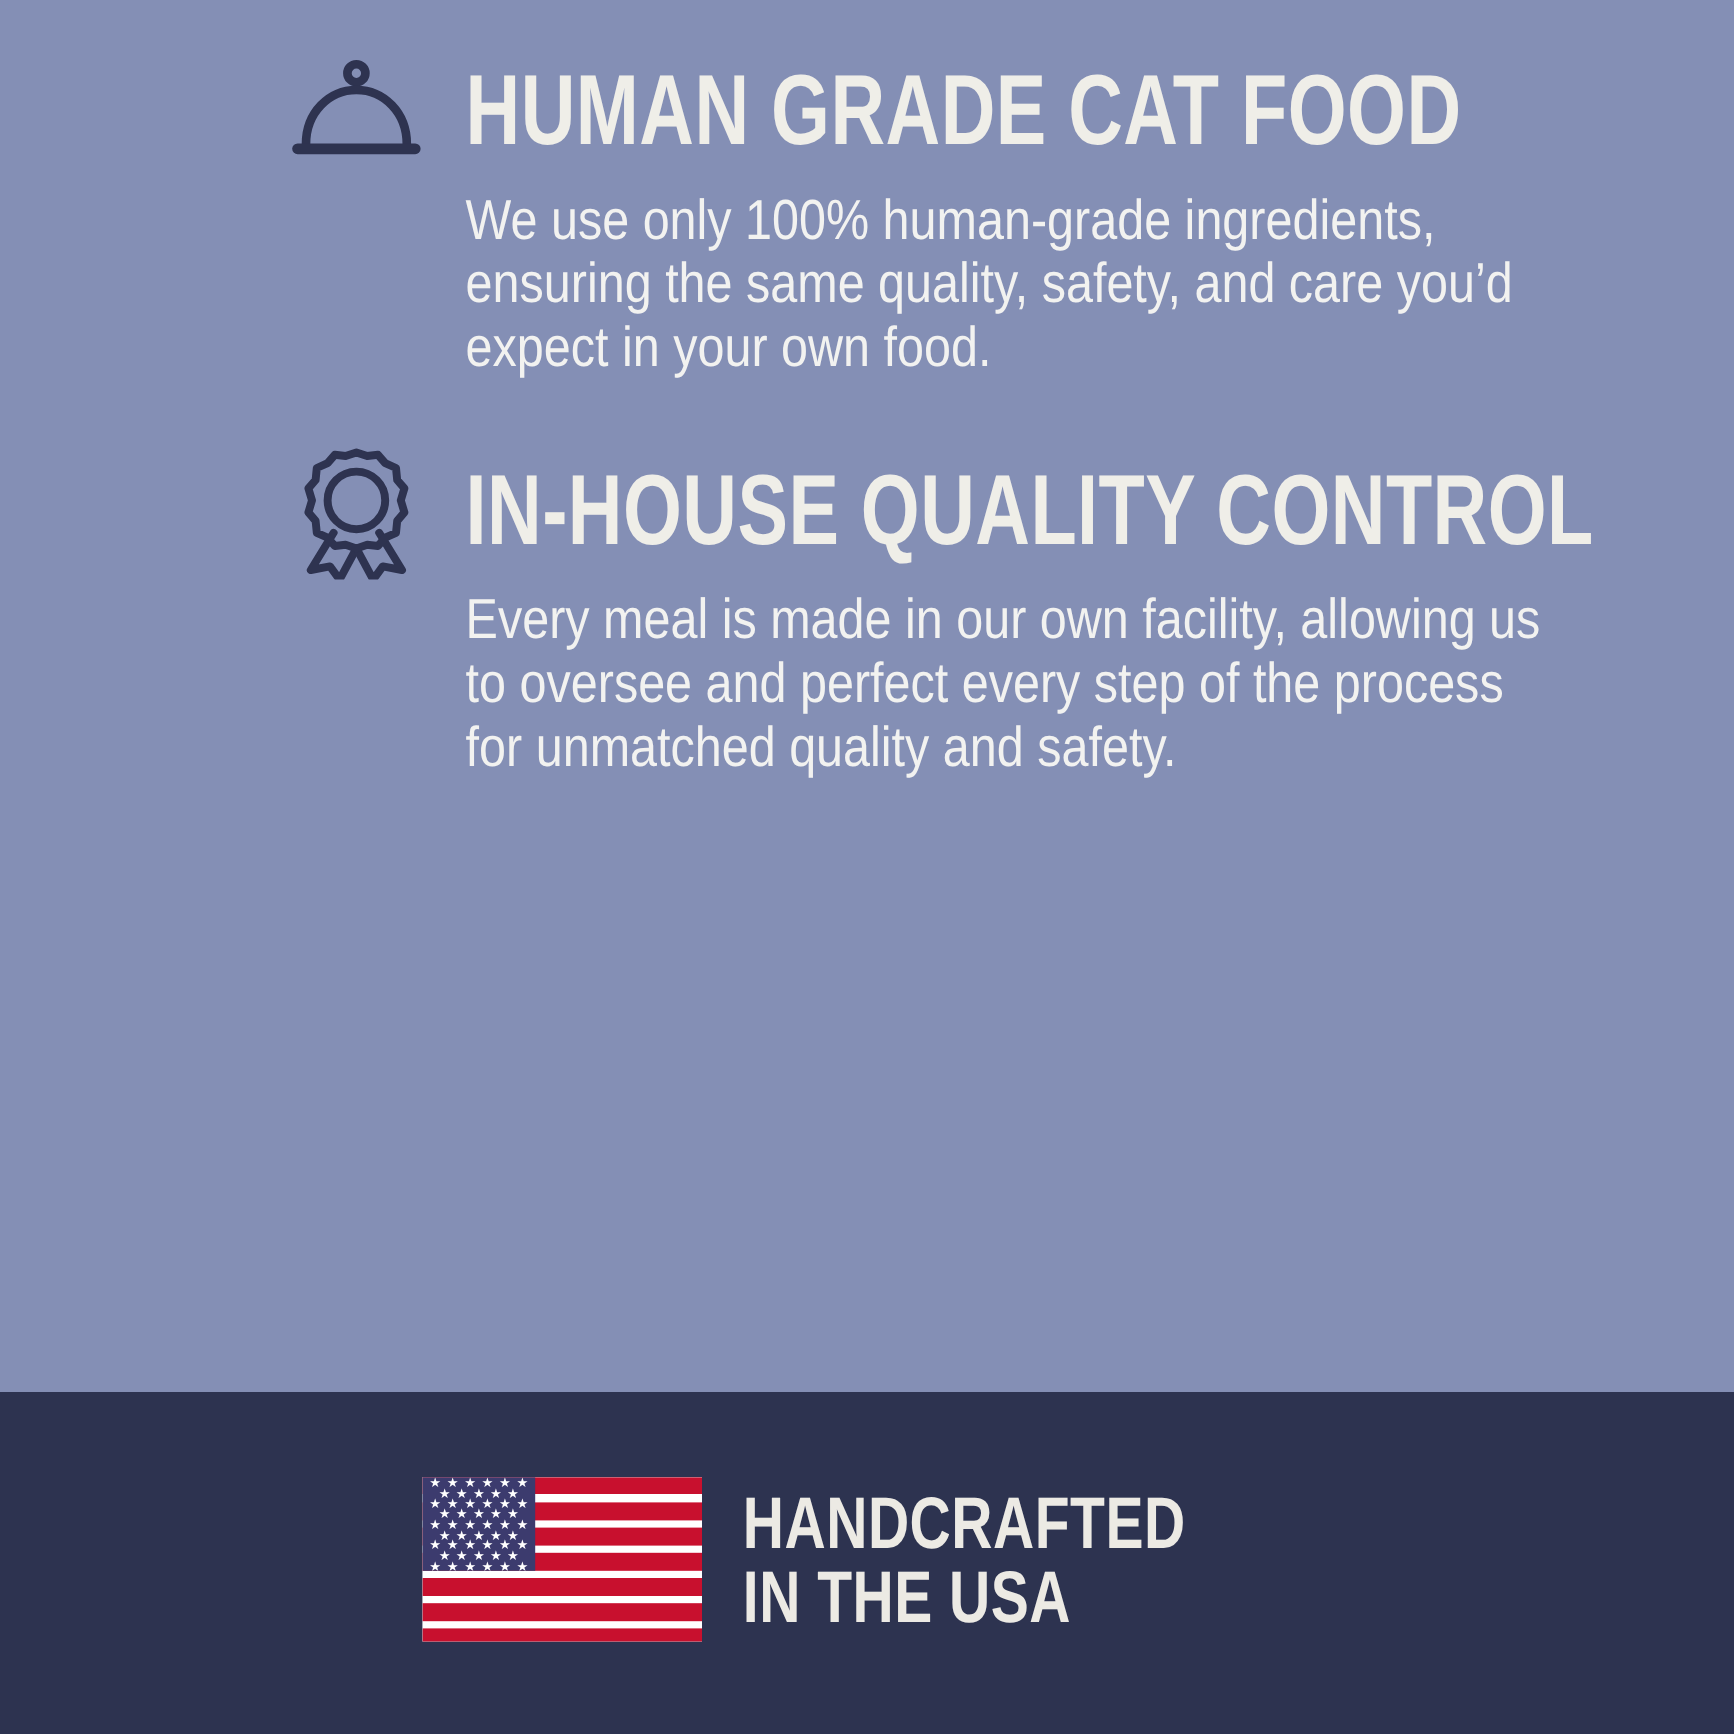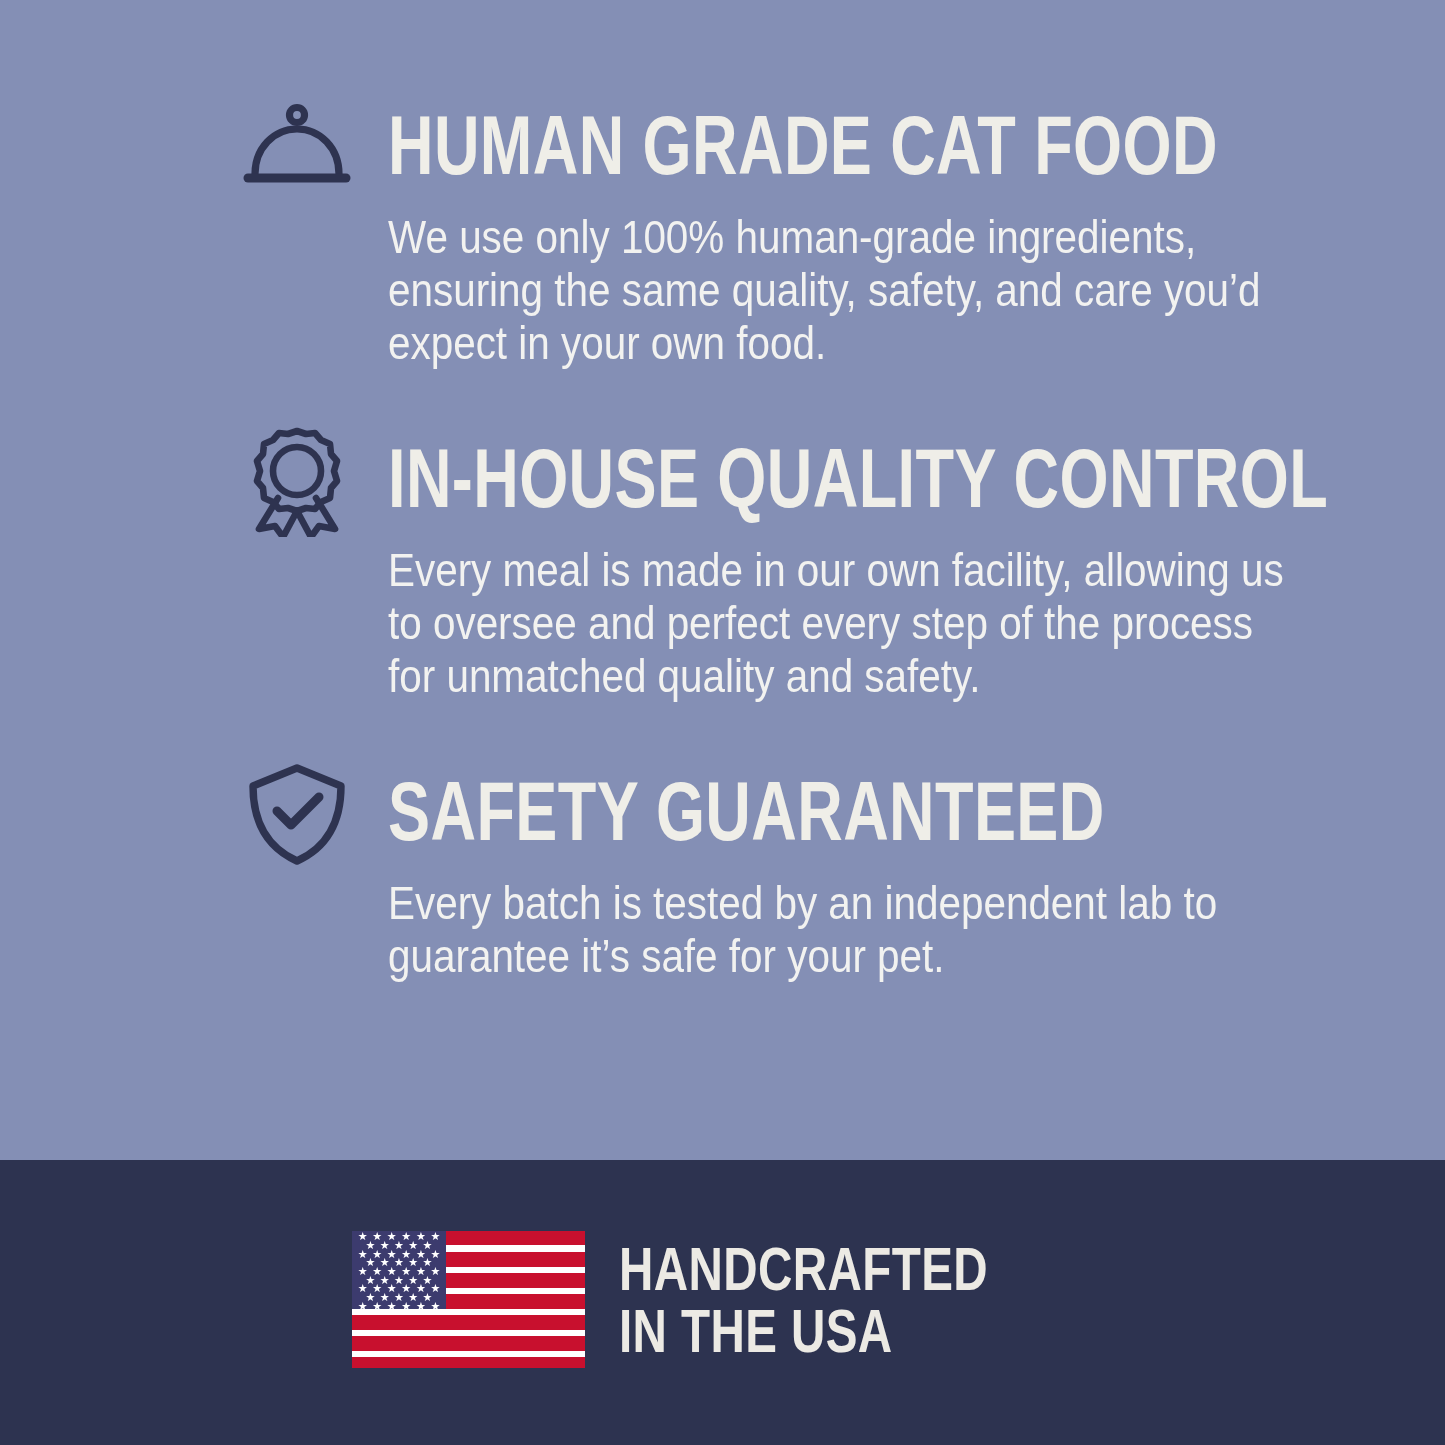--- a/index.html
+++ b/index.html
@@ -16,21 +16,21 @@
     font-family: "Liberation Sans", sans-serif;
     -webkit-font-smoothing: antialiased;
   }
 
   
   #features {
     position: absolute;
     left: 0;
     top: 0;
     width: 1445px;
-    padding-top: 96px;
+    padding-top: 42px;
     box-sizing: border-box;
   }
 
   .feature {
     position: relative;
     padding-left: 388px;
     padding-right: 150px;
     margin-bottom: 60px;
   }
 
@@ -177,33 +177,20 @@
         </svg>
       </div>
       <h2 class="feature-title">IN-HOUSE QUALITY CONTROL</h2>
       <p class="feature-body">
         <span class="line">Every meal is made in our own facility, allowing us</span>
         <span class="line">to oversee and perfect every step of the process</span>
         <span class="line">for unmatched quality and safety.</span>
       </p>
     </div>
 
-    <div class="feature">
-      <div class="feature-icon">
-        <svg width="106" height="106" viewBox="0 0 106 106" fill="none" stroke="#2e3350" stroke-width="7.4" stroke-linecap="round" stroke-linejoin="round">
-          <path d="M53 7 L97 25 C97 62 82 87 53 100 C24 87 9 62 9 25 Z"></path>
-          <path d="M33 50 L47 64 L75 36" stroke-width="9"></path>
-        </svg>
-      </div>
-      <h2 class="feature-title">SAFETY GUARANTEED</h2>
-      <p class="feature-body">
-        <span class="line">Every batch is tested by an independent lab to</span>
-        <span class="line">guarantee it’s safe for your pet.</span>
-      </p>
-    </div>
 
   </div>
 
   <div id="footer">
     <div id="footer-inner">
 
       <div class="flag" id="usa-flag">
           <div class="stripe" style="background: rgb(200, 16, 46); top: 0%;"></div>
           <div class="stripe" style="background: rgb(200, 16, 46); top: 15.3846%;"></div>
           <div class="stripe" style="background: rgb(200, 16, 46); top: 30.7692%;"></div>

